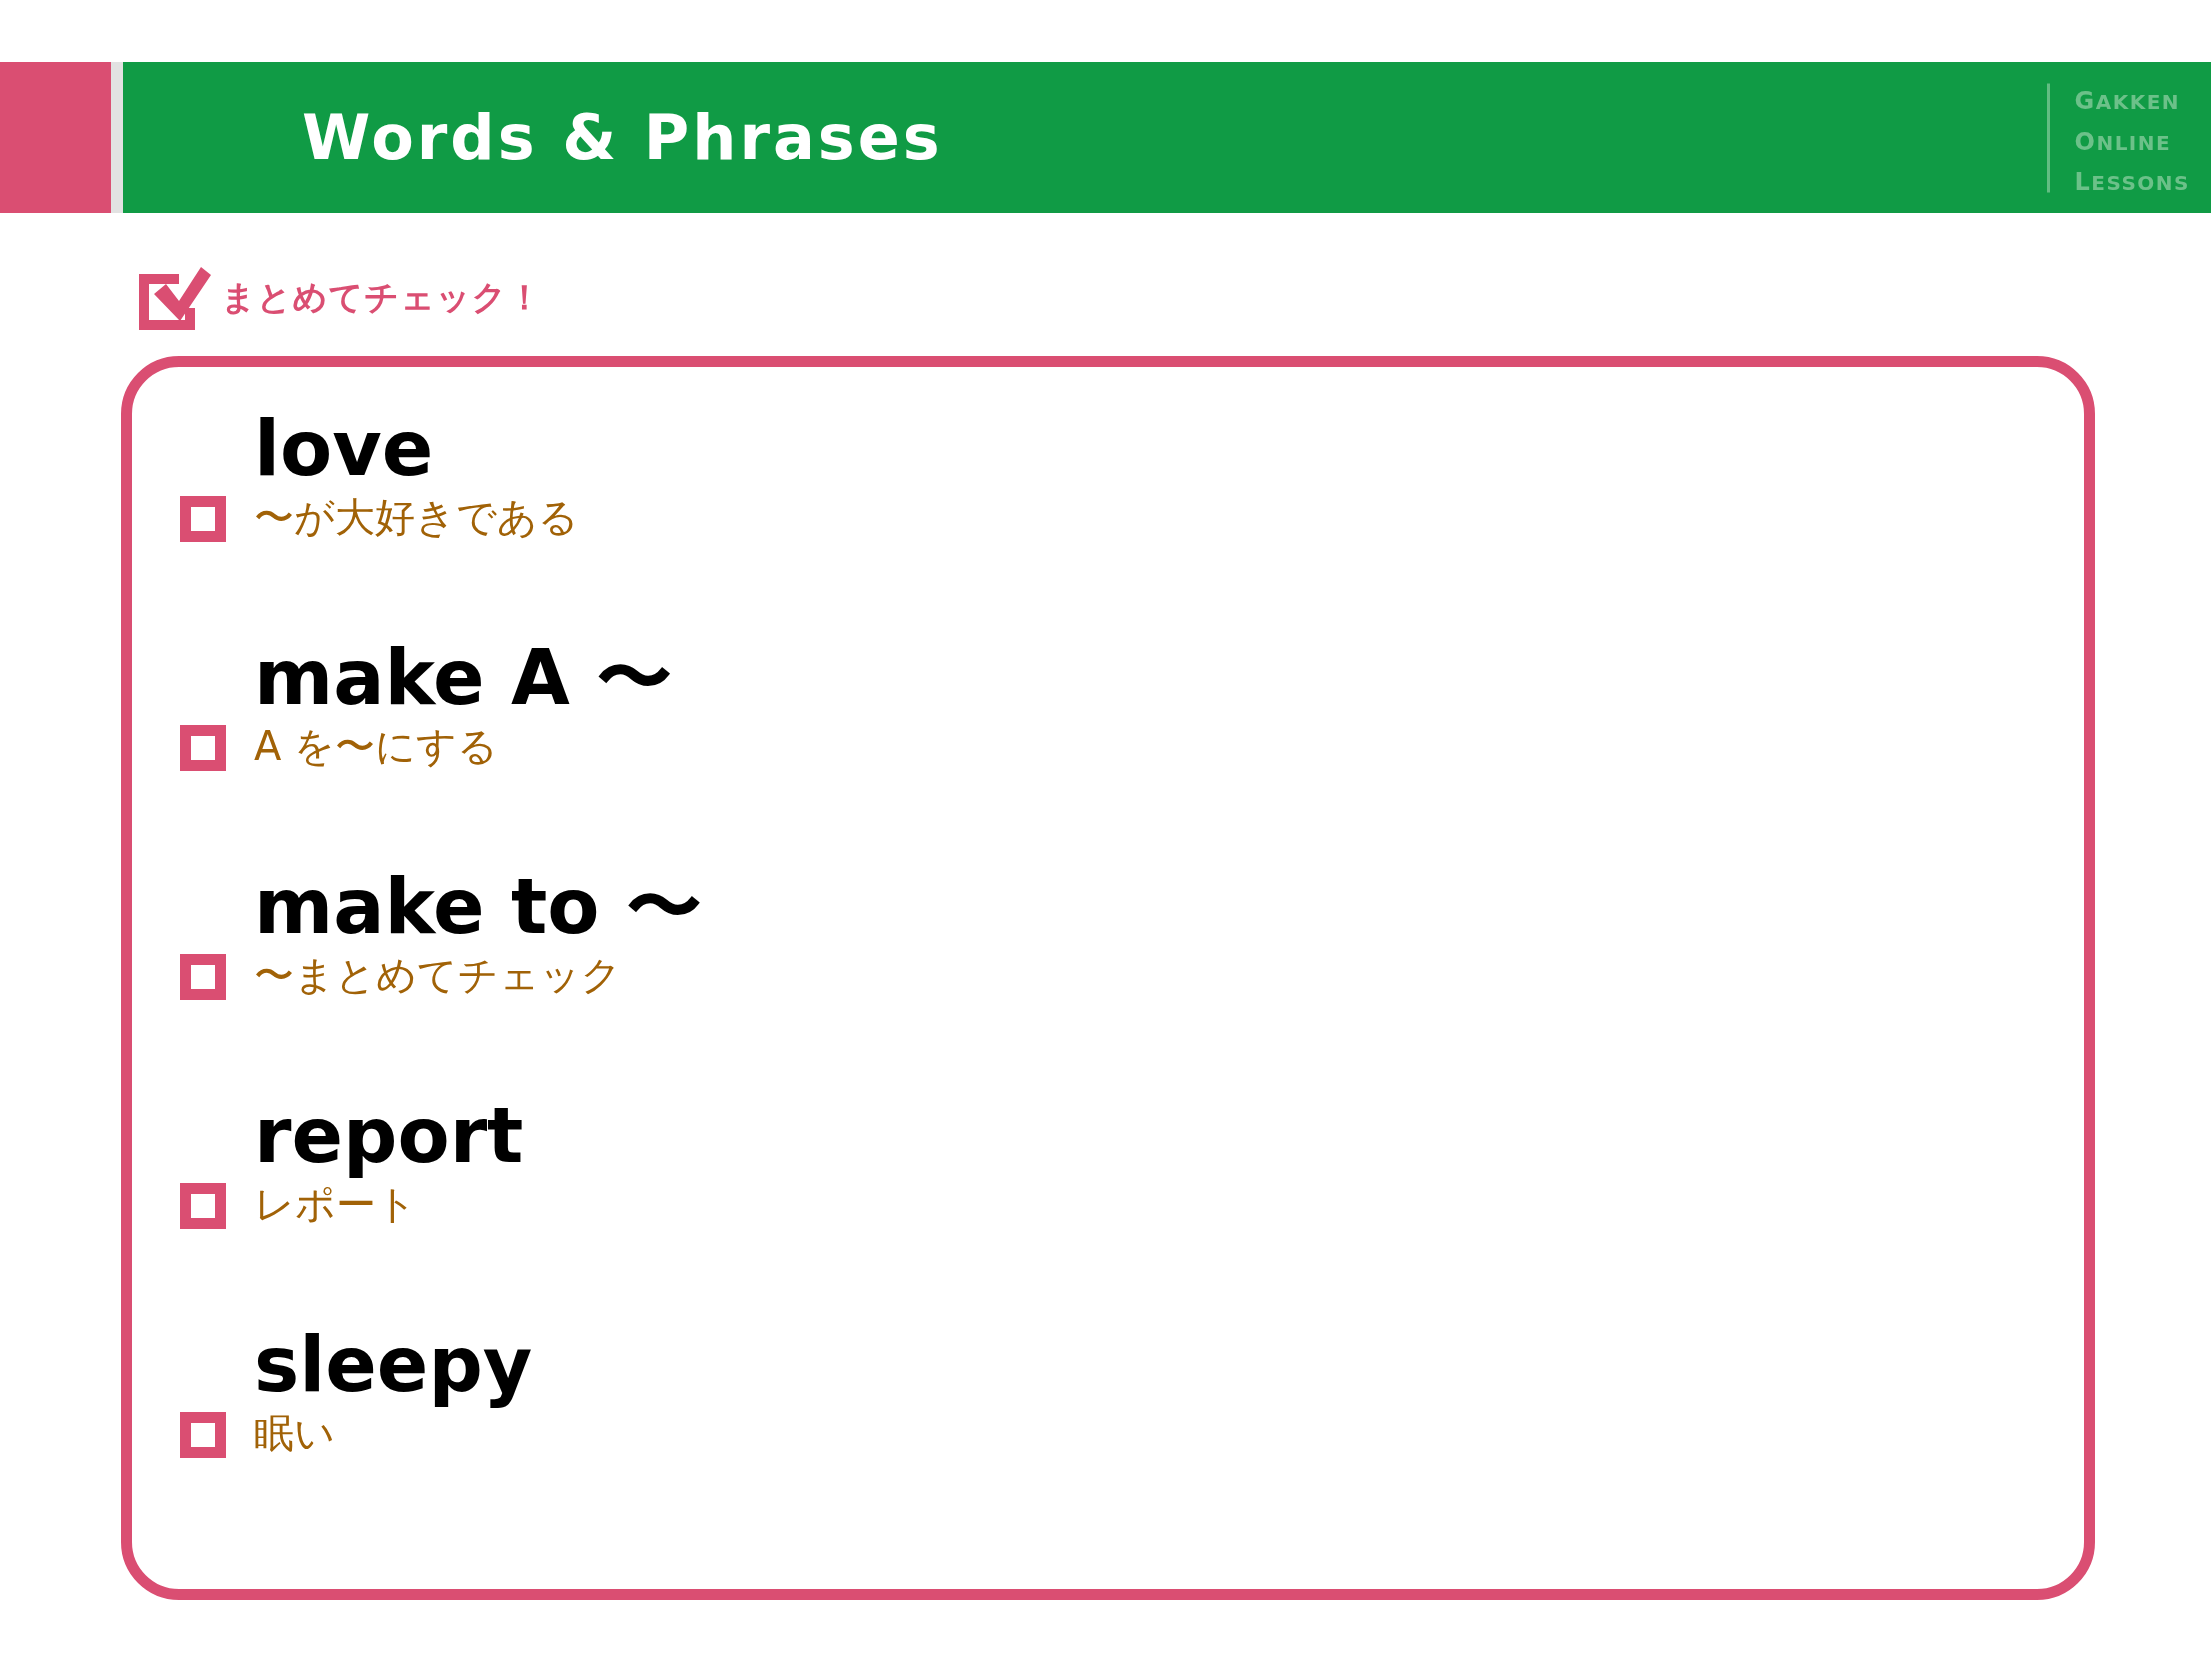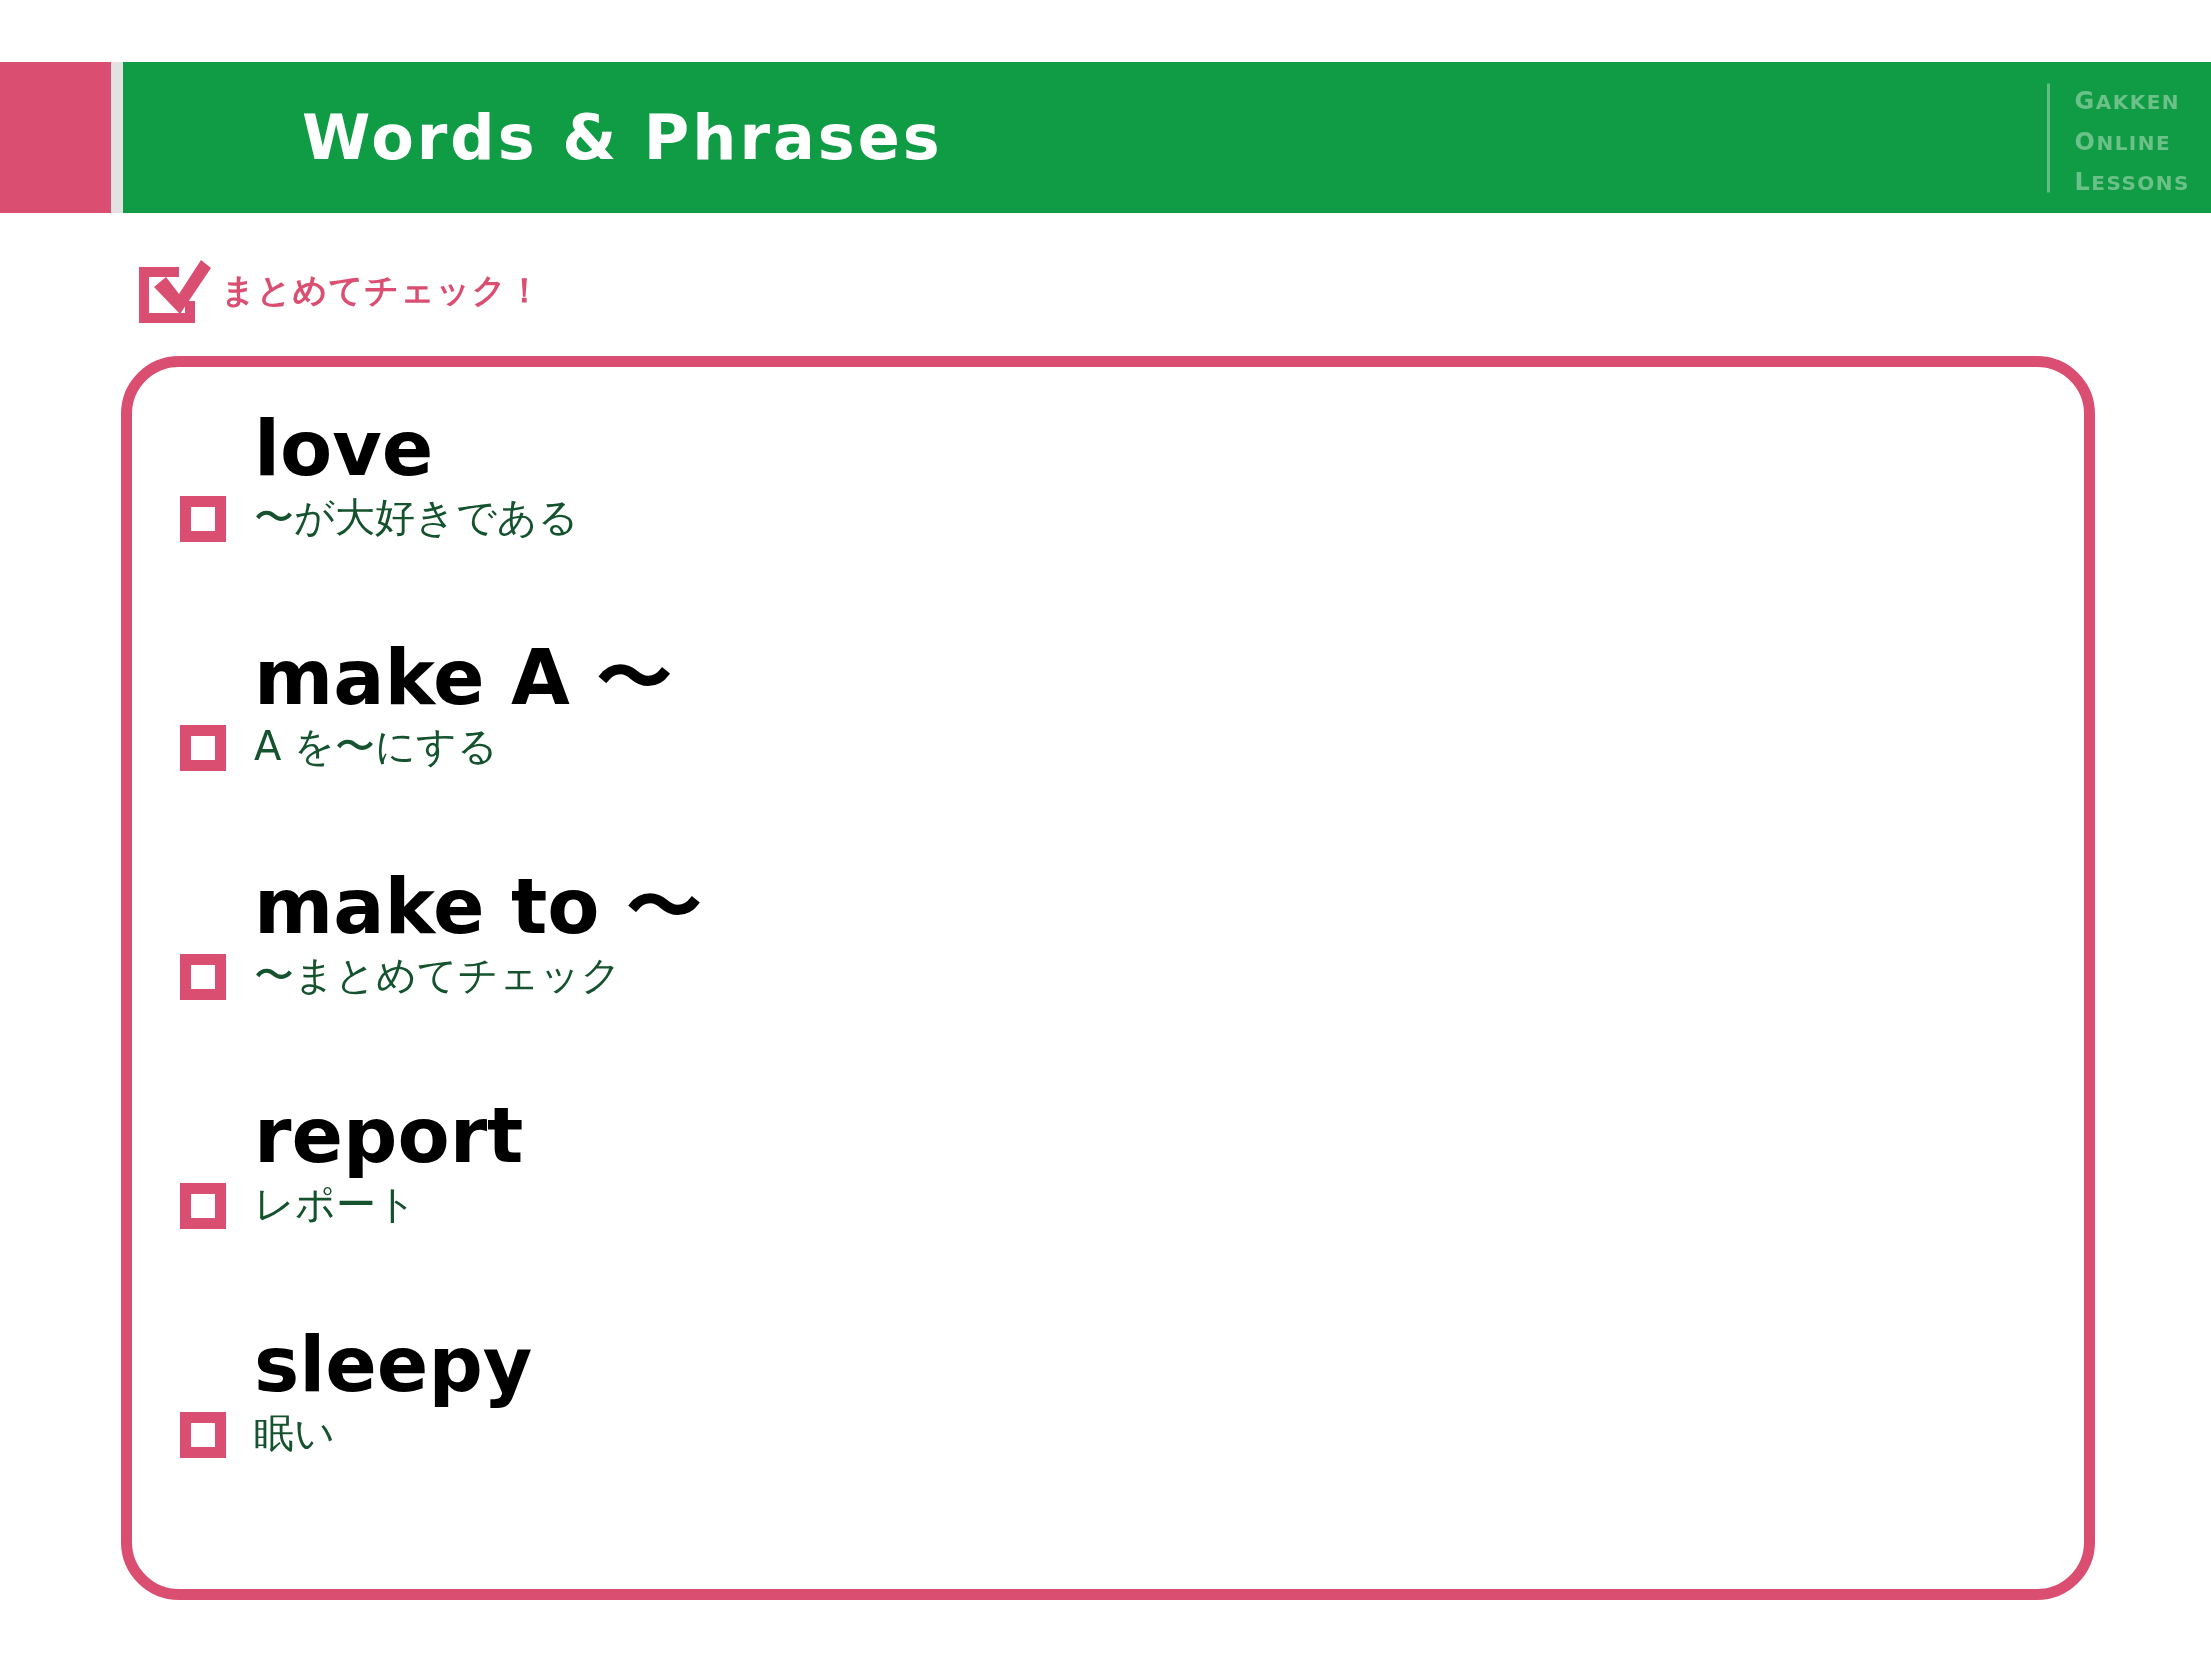--- a/index.html
+++ b/index.html
@@ -95,21 +95,21 @@
     white-space: nowrap;
   }
   .brand-line::first-letter {
     font-size: 34px;
   }
 
   
   .check-row {
     position: absolute;
     left: 133px;
-    top: 254px;
+    top: 261px;
     display: flex;
     align-items: center;
     height: 74px;
     text-align: center;
   }
   .check-icon {
     position: relative;
     width: 78px;
     height: 68px;
     flex: 0 0 auto;
@@ -171,21 +171,21 @@
   }
   .word-term {
     color: #000000;
     font-family: "DejaVu Sans", sans-serif;
     font-size: 76px;
     font-weight: bold;
     line-height: 1.06;
     white-space: nowrap;
   }
   .word-meaning {
-    color: #14532d;
+    color: #a16207;
     font-family: "DejaVu Sans", sans-serif;
     font-size: 40px;
     font-weight: normal;
     line-height: 1.25;
     margin-top: 2px;
     white-space: nowrap;
   }
 </style>
 </head>
 <body>

